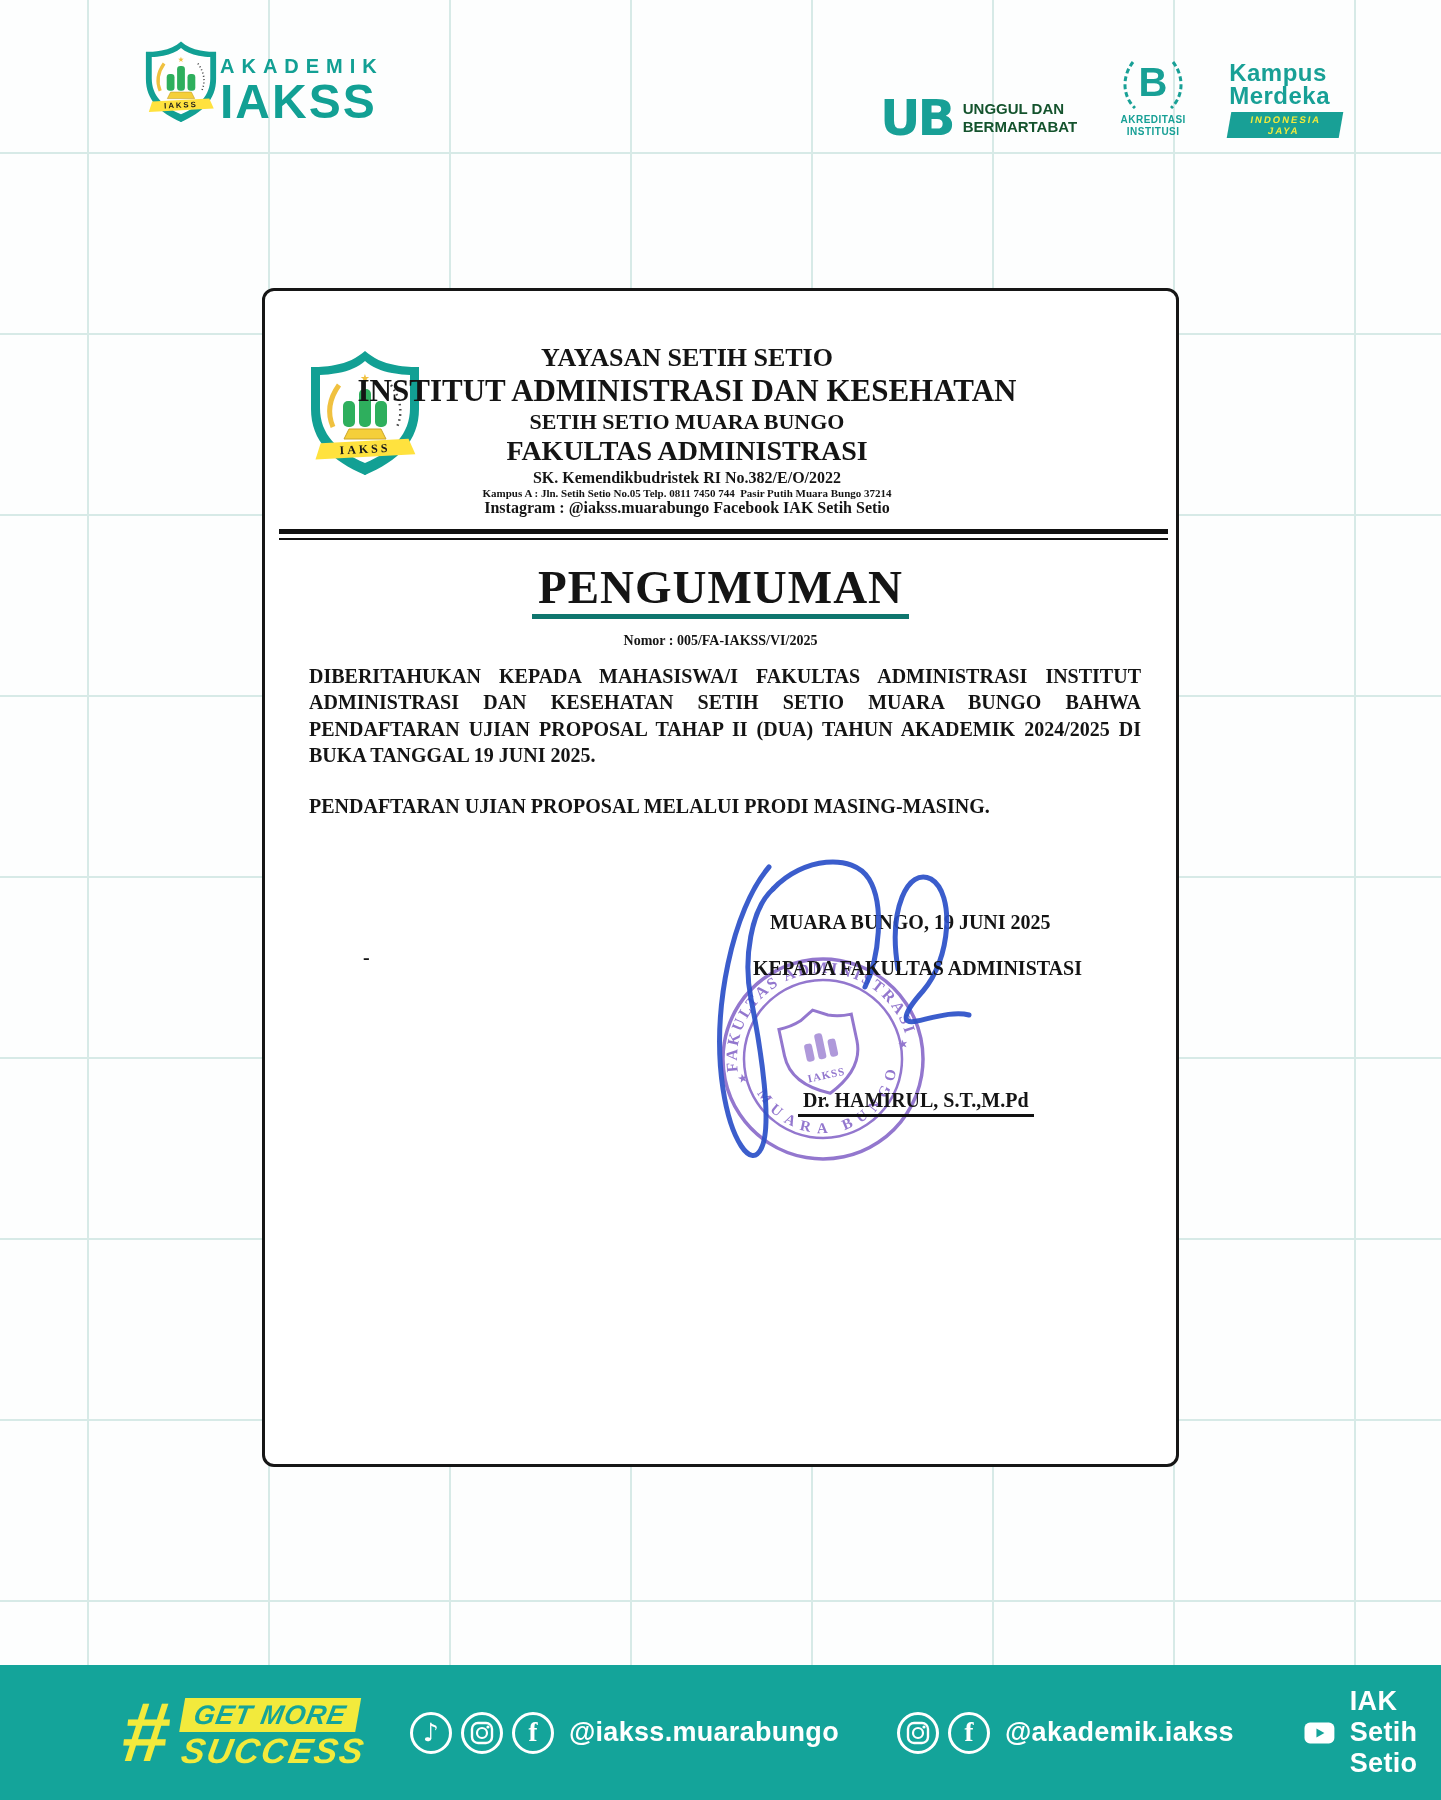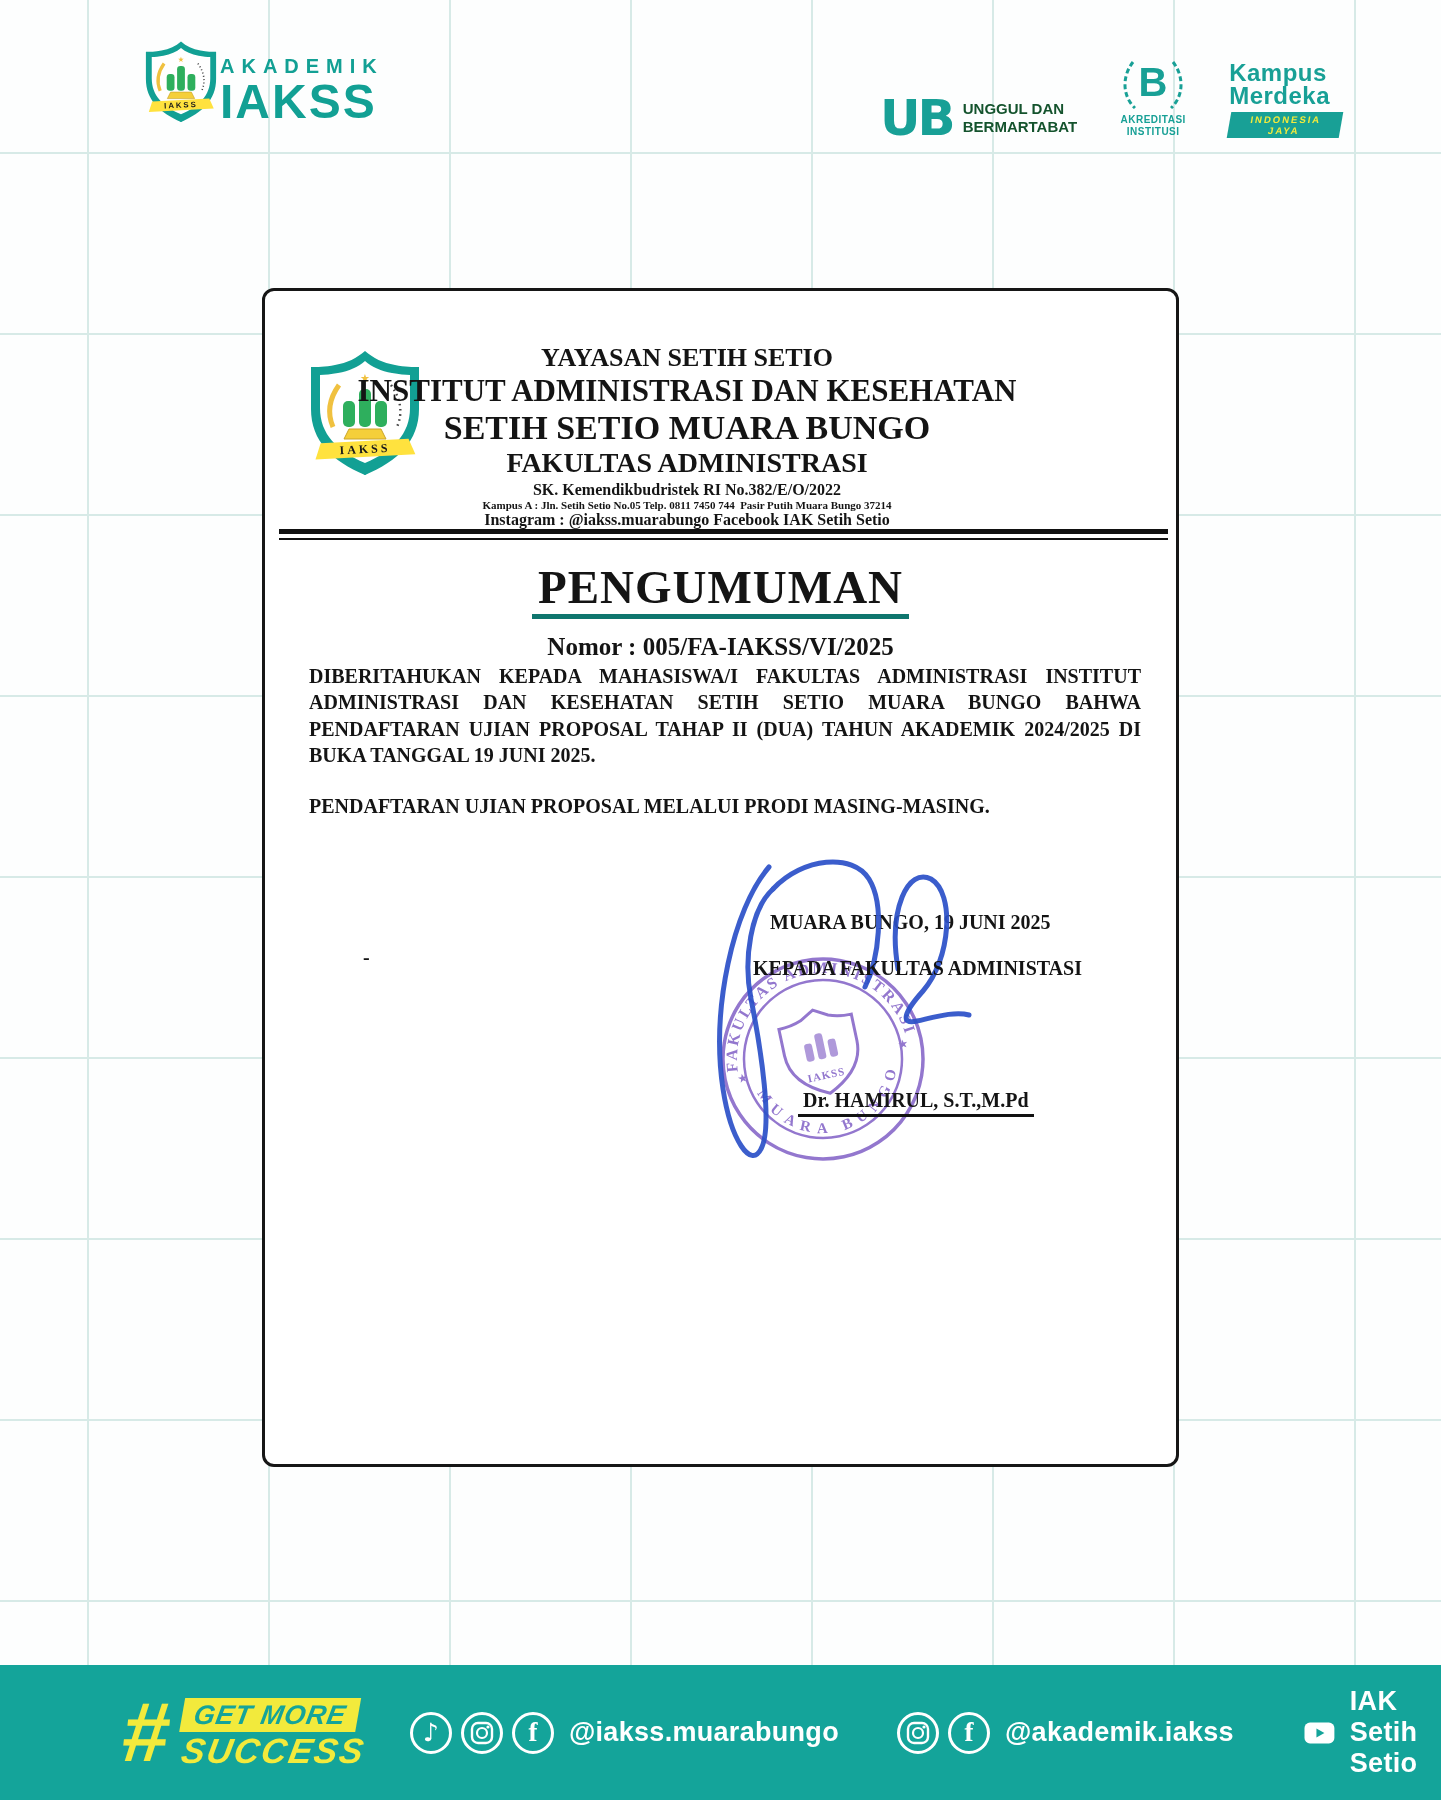--- a/index.html
+++ b/index.html
@@ -33,31 +33,31 @@
   .km-ribbon { margin-top:4px; background:#18a096; color:#f2ea3c; font-size:9.5px; font-weight:800; letter-spacing:2px; padding:2px 6px; transform:skewX(-10deg); text-align:center; width:112px; }
 
   
   .card { position:absolute; left:262px; top:288px; width:917px; height:1179px; background:#fff; border:3px solid #161616; border-radius:12px; }
   .card, .card * { font-family:"Liberation Serif", serif; color:#141414; }
 
   .lh-logo { position:absolute; left:40px; top:58px; width:120px; height:132px; }
   .lh-text { position:absolute; left:92px; top:52px; width:660px; text-align:center; font-weight:700; }
   .lh-l1 { font-size:26px; }
   .lh-l2 { font-size:31px; }
-  .lh-l3 { font-size:34px;font-family:Liberation Serif, serif; }
+  .lh-l3 { font-size:22px;font-family:Liberation Serif, serif; }
   .lh-l4 { font-size:28px; }
   .lh-sk { font-size:16px; margin-top:2px; }
   .lh-campus { font-size:11px; white-space:pre-wrap; }
   .lh-social { font-size:16px; }
 
   .lh-rule { position:absolute; left:14px; top:238px; width:889px; height:11px; border-top:5px solid #111; border-bottom:2px solid #111; }
 
   .doc-title-wrap { position:absolute; left:0; top:272px; width:100%; text-align:center; }
   .doc-title { display:inline-block; font-size:47px; font-weight:700; letter-spacing:1px; border-bottom:5px solid #0f766e; padding:0 6px 2px; line-height:1.05; }
-  .doc-number { position:absolute; left:0; top:342px; width:100%; text-align:center; font-size:25px; font-weight:700; }
+  .doc-number { position:absolute; left:0; top:342px; width:100%; text-align:center; font-size:14px; font-weight:700; }
 
   .doc-body { position:absolute; left:44px; top:372px; width:832px; }
   .doc-body p { font-size:20px; font-weight:700; line-height:1.32; text-align:justify; margin-bottom:24px; }
 
   .doc-dash { position:absolute; left:98px; top:655px; font-size:20px; font-weight:700; }
 
   .place-date { position:absolute; left:505px; top:620px; font-size:20px; font-weight:700; }
   .signer-title { position:absolute; left:488px; top:666px; font-size:20px; font-weight:700; z-index:3; }
   .signer-name { position:absolute; left:533px; top:798px; font-size:20px; font-weight:700; border-bottom:3px solid #111; padding:0 5px 2px; z-index:4; }
 

